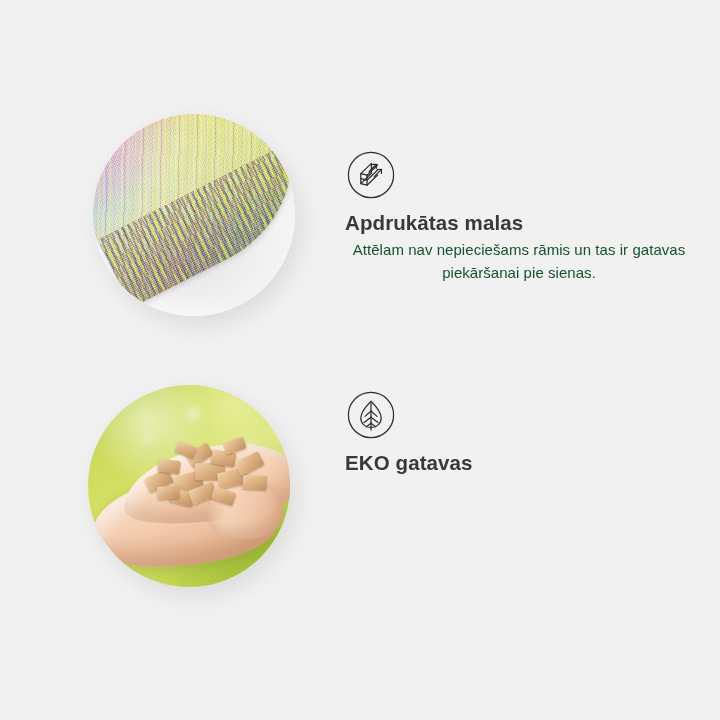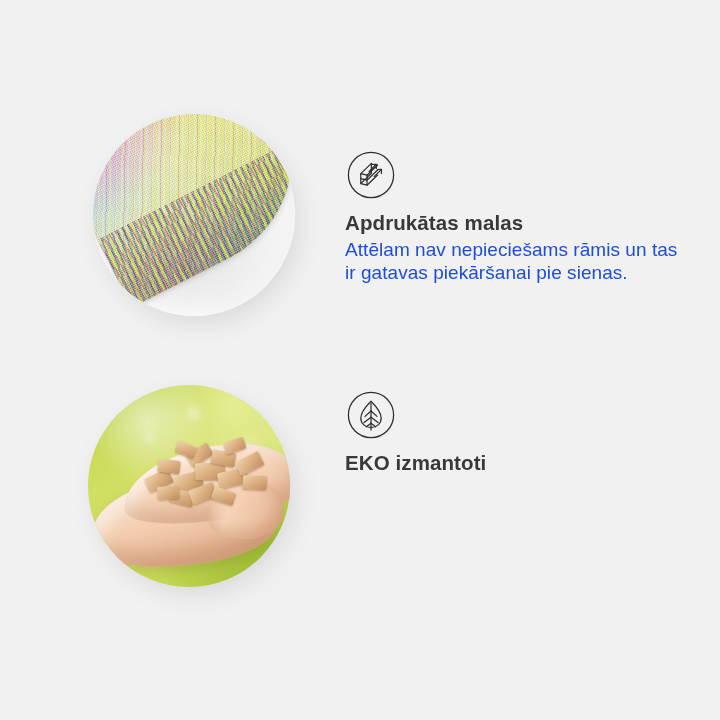--- a/index.html
+++ b/index.html
@@ -227,25 +227,26 @@
   .feature-title {
     margin: 0 0 3px 0;
     font-size: 20.5px;
     font-weight: 600;
     line-height: 26px;
     letter-spacing: 0.1px;
     color: #39393a;
   }
   .feature-desc {
     margin: 0;
-    font-size: 19px;
+    font-size: 15px;
     font-weight: 400;
     line-height: 22.5px;
     letter-spacing: 0.05px;
-    color: #1d4ed8;
+    color: #14532d;
+    text-align: center;
   }
 </style>
 </head>
 <body>
 
 <div class="page">
 
   <section class="feature" id="feature-edges">
 
     <div class="media-circle" id="media-canvas-print">
@@ -316,17 +317,17 @@
         <path d="M24 20.0 L18.0 25.4"></path>
         <path d="M24 20.0 L30.0 25.4"></path>
         <path d="M24 26.2 L17.0 31.6"></path>
         <path d="M24 26.2 L31.0 31.6"></path>
         <path d="M24 32.2 L19.4 35.8"></path>
         <path d="M24 32.2 L28.6 35.8"></path>
       </svg>
     </div>
 
     <div class="text-col" id="text-eco">
-      <h2 class="feature-title">EKO izmantoti</h2>
+      <h2 class="feature-title">EKO gatavas</h2>
     </div>
   </section>
 
 </div>
 
 </body></html>

